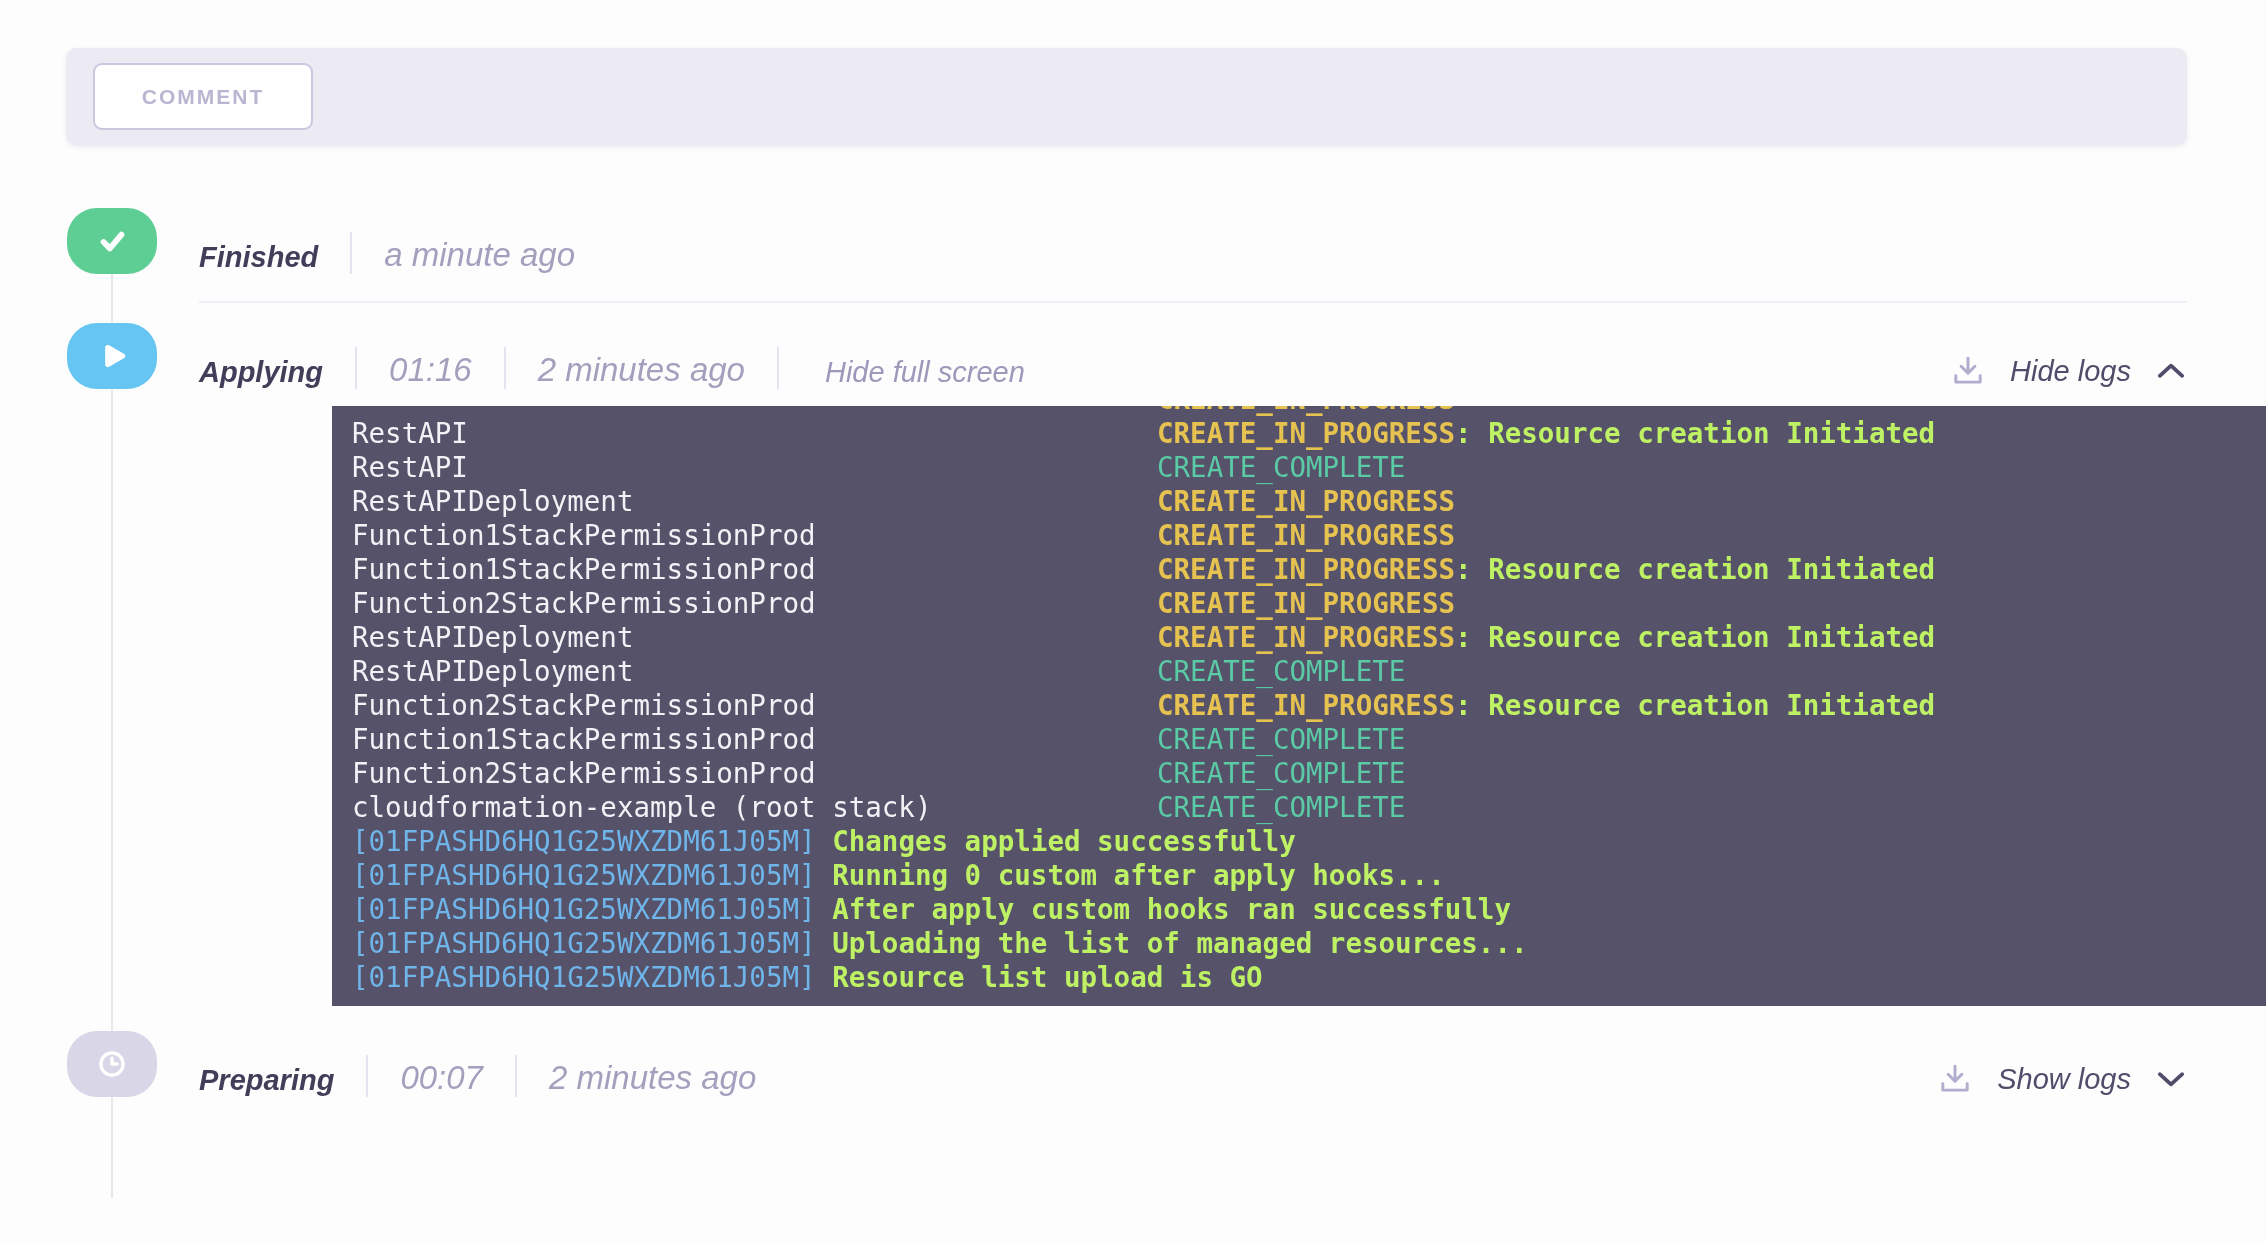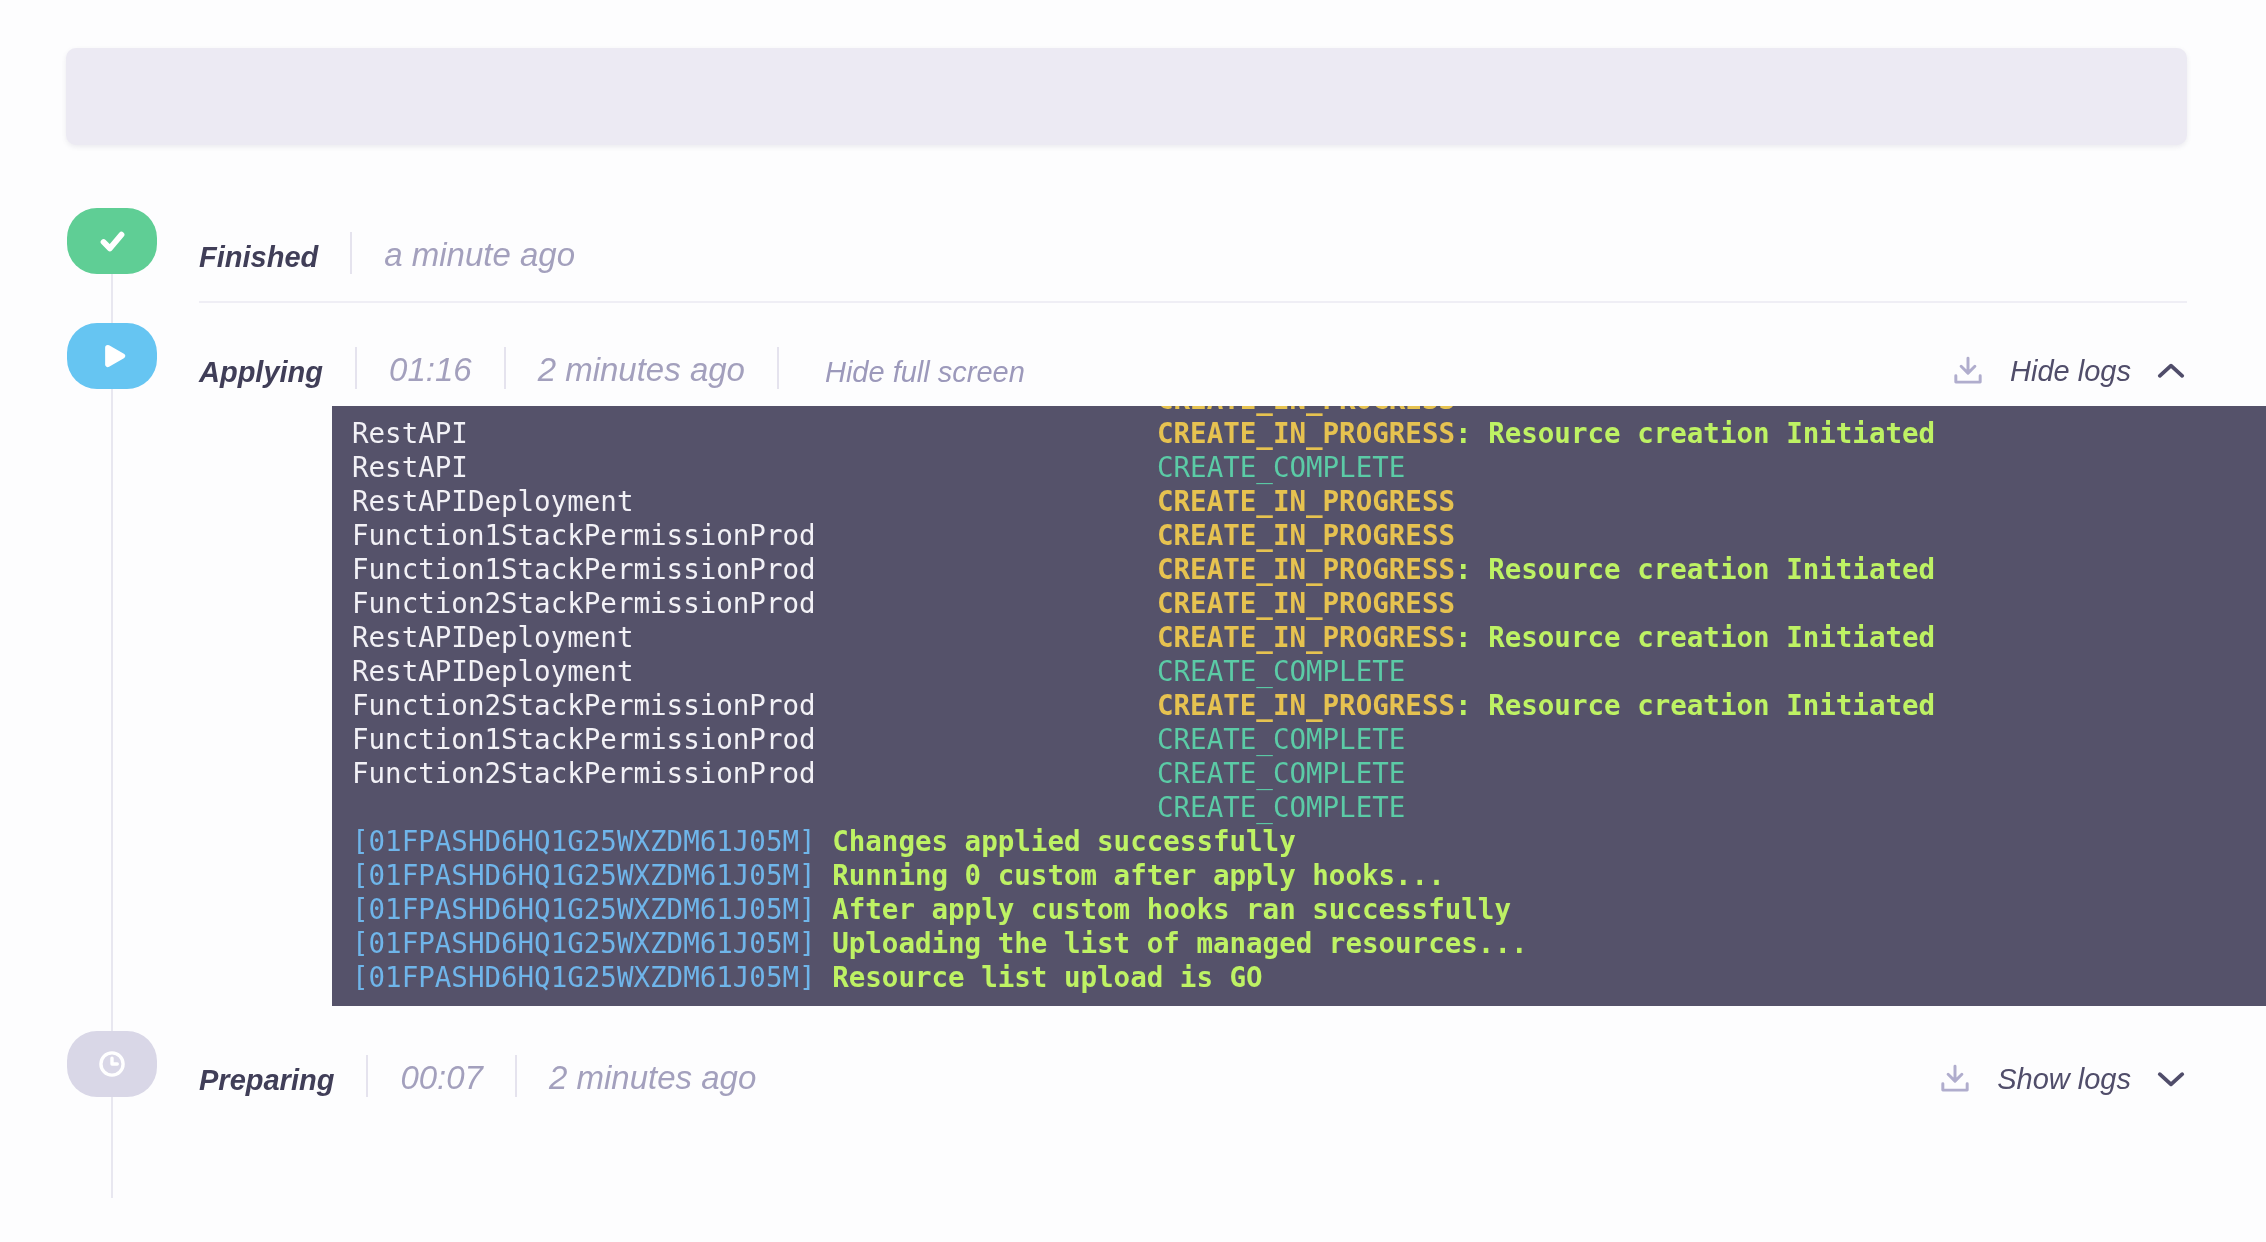--- a/index.html
+++ b/index.html
@@ -106,20 +106,21 @@
   .log-msg { color: #bef264; font-weight: bold; }
 </style>
 </head>
 <body>
 
 <div class="page">
   <div class="content">
 
 
     <div class="comment-box">
+      <button class="comment-btn">COMMENT</button>
     </div>
 
     <div class="timeline">
       <div class="tl-line"></div>
 
       <div class="entry entry-finished">
         <div class="status-icon icon-green">
           <svg width="38" height="38" viewBox="0 0 36 36">
             <path d="M10 19 L16 25 L27 12" fill="none" stroke="#ffffff" stroke-width="5.5" stroke-linecap="round" stroke-linejoin="round"></path>
           </svg>
@@ -170,21 +171,21 @@
               <div class="log-line"><span class="log-resource">RestAPI</span><span class="stat-wrap"><span class="log-status st-complete">CREATE_COMPLETE</span></span></div>
               <div class="log-line"><span class="log-resource">RestAPIDeployment</span><span class="stat-wrap"><span class="log-status st-progress">CREATE_IN_PROGRESS</span></span></div>
               <div class="log-line"><span class="log-resource">Function1StackPermissionProd</span><span class="stat-wrap"><span class="log-status st-progress">CREATE_IN_PROGRESS</span></span></div>
               <div class="log-line"><span class="log-resource">Function1StackPermissionProd</span><span class="stat-wrap"><span class="log-status st-progress">CREATE_IN_PROGRESS</span><span class="log-msg">: Resource creation Initiated</span></span></div>
               <div class="log-line"><span class="log-resource">Function2StackPermissionProd</span><span class="stat-wrap"><span class="log-status st-progress">CREATE_IN_PROGRESS</span></span></div>
               <div class="log-line"><span class="log-resource">RestAPIDeployment</span><span class="stat-wrap"><span class="log-status st-progress">CREATE_IN_PROGRESS</span><span class="log-msg">: Resource creation Initiated</span></span></div>
               <div class="log-line"><span class="log-resource">RestAPIDeployment</span><span class="stat-wrap"><span class="log-status st-complete">CREATE_COMPLETE</span></span></div>
               <div class="log-line"><span class="log-resource">Function2StackPermissionProd</span><span class="stat-wrap"><span class="log-status st-progress">CREATE_IN_PROGRESS</span><span class="log-msg">: Resource creation Initiated</span></span></div>
               <div class="log-line"><span class="log-resource">Function1StackPermissionProd</span><span class="stat-wrap"><span class="log-status st-complete">CREATE_COMPLETE</span></span></div>
               <div class="log-line"><span class="log-resource">Function2StackPermissionProd</span><span class="stat-wrap"><span class="log-status st-complete">CREATE_COMPLETE</span></span></div>
-              <div class="log-line"><span class="stat-wrap"><span class="log-status st-complete">CREATE_COMPLETE</span></span></div>
+              <div class="log-line"><span class="log-resource">cloudformation-example (root stack)</span><span class="stat-wrap"><span class="log-status st-complete">CREATE_COMPLETE</span></span></div>
               <div class="log-line"><span class="log-id">[01FPASHD6HQ1G25WXZDM61J05M]</span><span class="log-msg"> Changes applied successfully</span></div>
               <div class="log-line"><span class="log-id">[01FPASHD6HQ1G25WXZDM61J05M]</span><span class="log-msg"> Running 0 custom after apply hooks...</span></div>
               <div class="log-line"><span class="log-id">[01FPASHD6HQ1G25WXZDM61J05M]</span><span class="log-msg"> After apply custom hooks ran successfully</span></div>
               <div class="log-line"><span class="log-id">[01FPASHD6HQ1G25WXZDM61J05M]</span><span class="log-msg"> Uploading the list of managed resources...</span></div>
               <div class="log-line"><span class="log-id">[01FPASHD6HQ1G25WXZDM61J05M]</span><span class="log-msg"> Resource list upload is GO</span></div>
             </div>
         </div>
       </div>
 
       <div class="entry entry-preparing">

